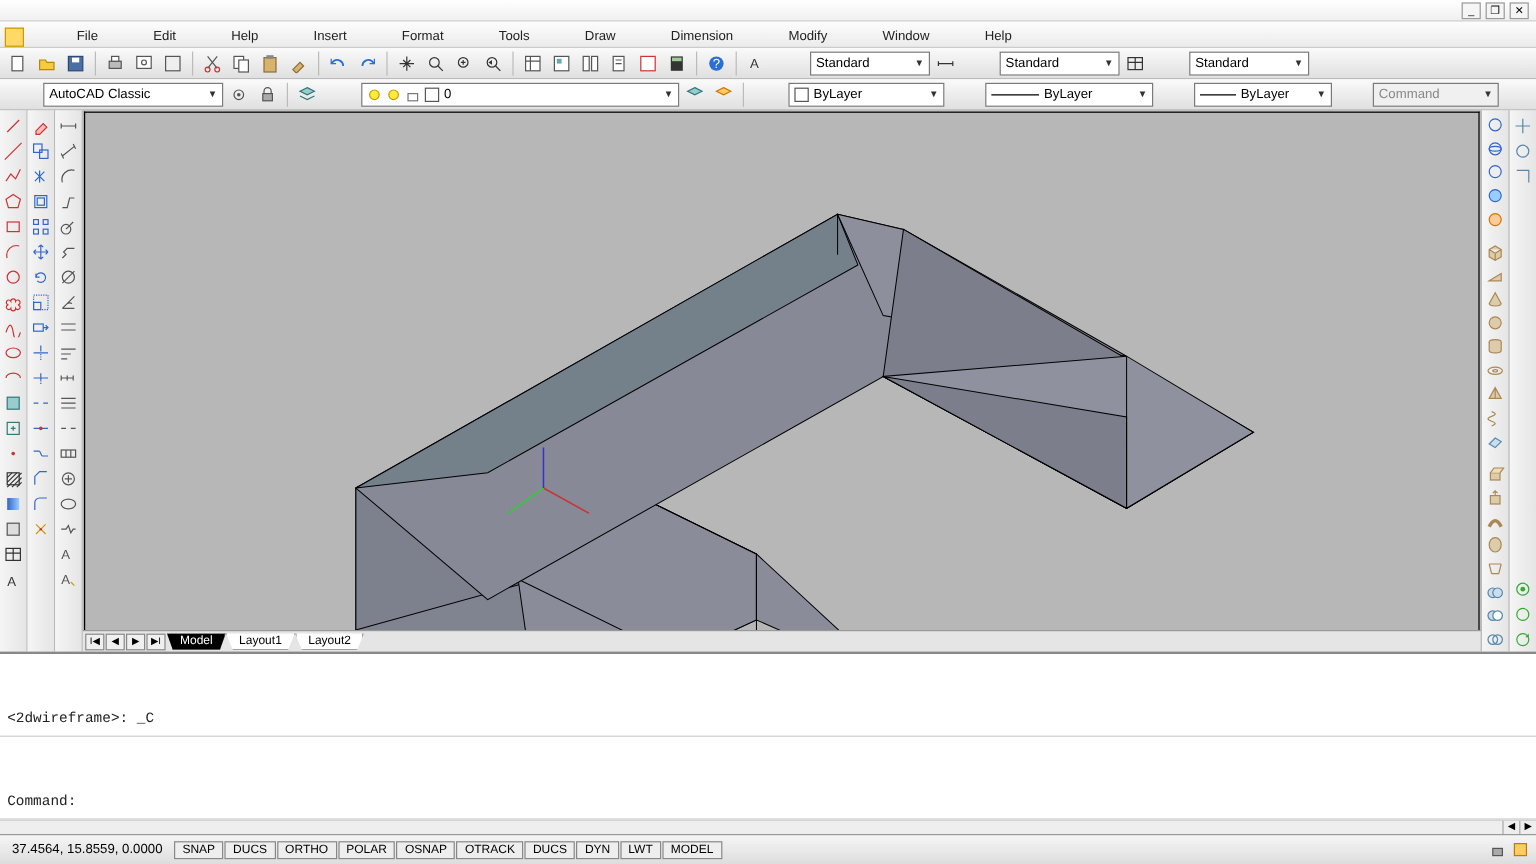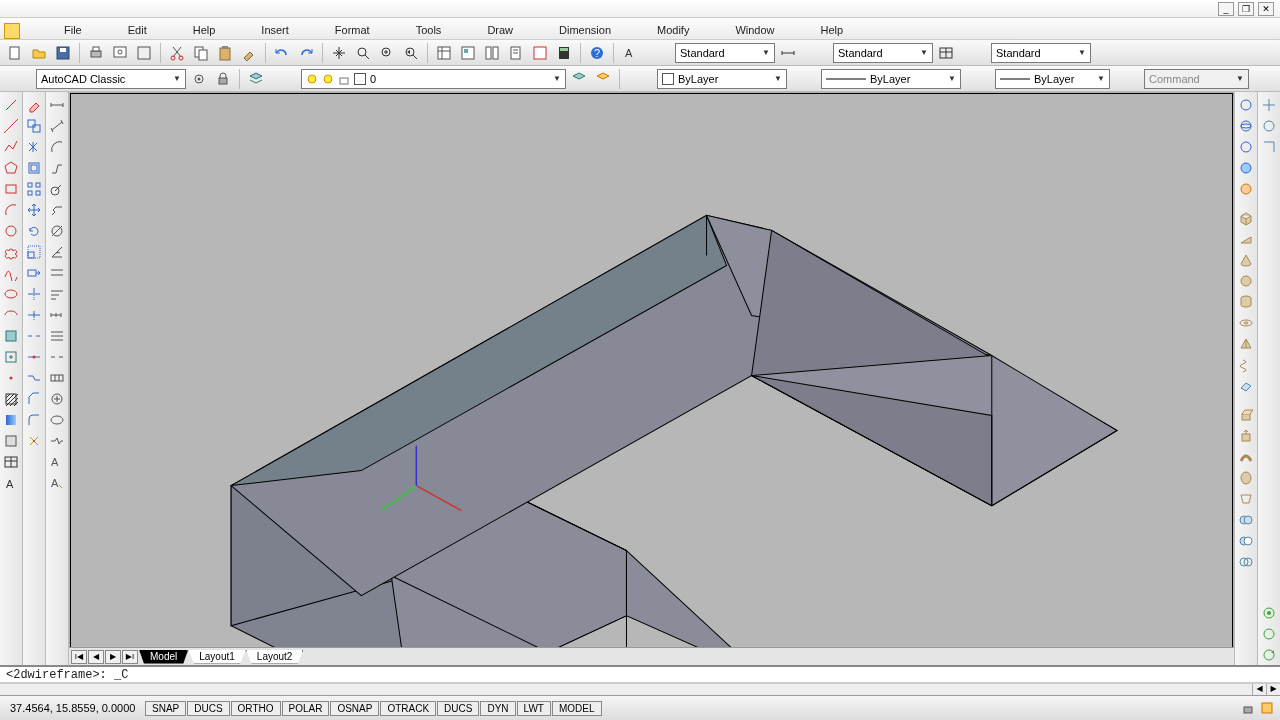--- a/index.html
+++ b/index.html
@@ -26,21 +26,21 @@
   
   .canvas-wrap { flex: 1; display: flex; flex-direction: column; background: #b0b0b0; }
   .canvas { flex: 1; background: #b7b7b7; border: 1px solid #000; border-bottom: none; margin: 1px 1px 0 1px; position: relative; overflow: hidden;}
   
   .tabs-row { height: 18px; background: #e5e5e5; border-top: 1px solid #999; display: flex; align-items: center; padding-left: 2px;}
   .nav-btn { width: 16px; height: 14px; background: #f0f0f0; border: 1px solid #888; font-size: 8px; text-align: center; line-height: 12px; margin-right: 1px; cursor: pointer;}
   .tab { padding: 1px 10px; border: 1px solid #666; border-top: none; background: #fff; font-size: 10px; cursor: pointer; position: relative; clip-path: polygon(0 0, 100% 0, 90% 100%, 10% 100%);}
   .tab.active { background: #000; color: #fff;}
   
   .cmd-area { background: #fff; border-top: 2px solid #888;}
-  .cmd-line { border-bottom: 1px solid #ccc; padding: 2px 6px; font-family: "Courier New", monospace; font-size: 12px; color: #222; height: 16px; display: flex; align-items: center;}
+  .cmd-line { border-bottom: 1px solid #ccc; padding: 2px 6px; font-family: "Courier New", monospace; font-size: 12px; color: #222; height: 29px; display: flex; align-items: center; margin-top: 40px;}
   .cmd-scroll { display: flex; justify-content: flex-end; background: #eee; height: 12px; border-top: 1px solid #ccc;}
   .cmd-scroll .sbtn { width: 14px; border-left: 1px solid #aaa; text-align: center; font-size: 8px; cursor: pointer;}
   
   .statusbar { height: 18px; background: linear-gradient(#f5f5f5,#ddd); border-top: 1px solid #999; display: flex; align-items: center; padding: 12px 4px; gap: 1px; font-size: 10px;}
   .status-cell { padding: 1px 6px; border: 1px solid #888; background: #eee; cursor: pointer; font-size: 10px;}
   .status-coords { padding: 1px 6px; min-width: 140px;}
   .status-spacer { flex: 1;}
   
   svg.ico { width: 16px; height: 16px; }
 </style>
@@ -826,20 +826,21 @@
         <svg class="ico">
           <circle cx="8" cy="8" r="5" fill="none" stroke="#3a3"></circle>
           <path d="M11 5l2-2v3h-3" fill="#3a3"></path>
         </svg>
       </div>
   </div>
 </div>
 
 <div class="cmd-area">
   <div class="cmd-line">&lt;2dwireframe&gt;: _C</div>
+  <div class="cmd-line">Command:</div>
   <div class="cmd-scroll">
       <div class="sbtn">◀</div>
       <div class="sbtn">▶</div>
     </div>
 </div>
 
 <div class="statusbar">
   <div class="status-coords">37.4564, 15.8559, 0.0000</div>
   <div class="status-cell">SNAP</div>
   <div class="status-cell">DUCS</div>

